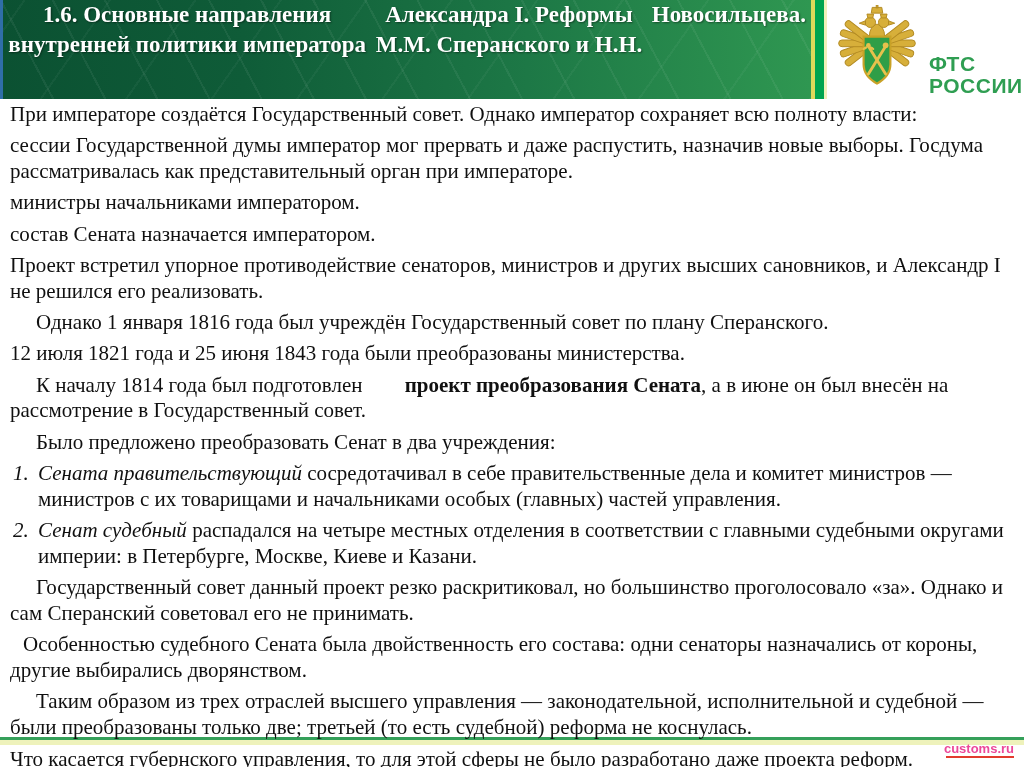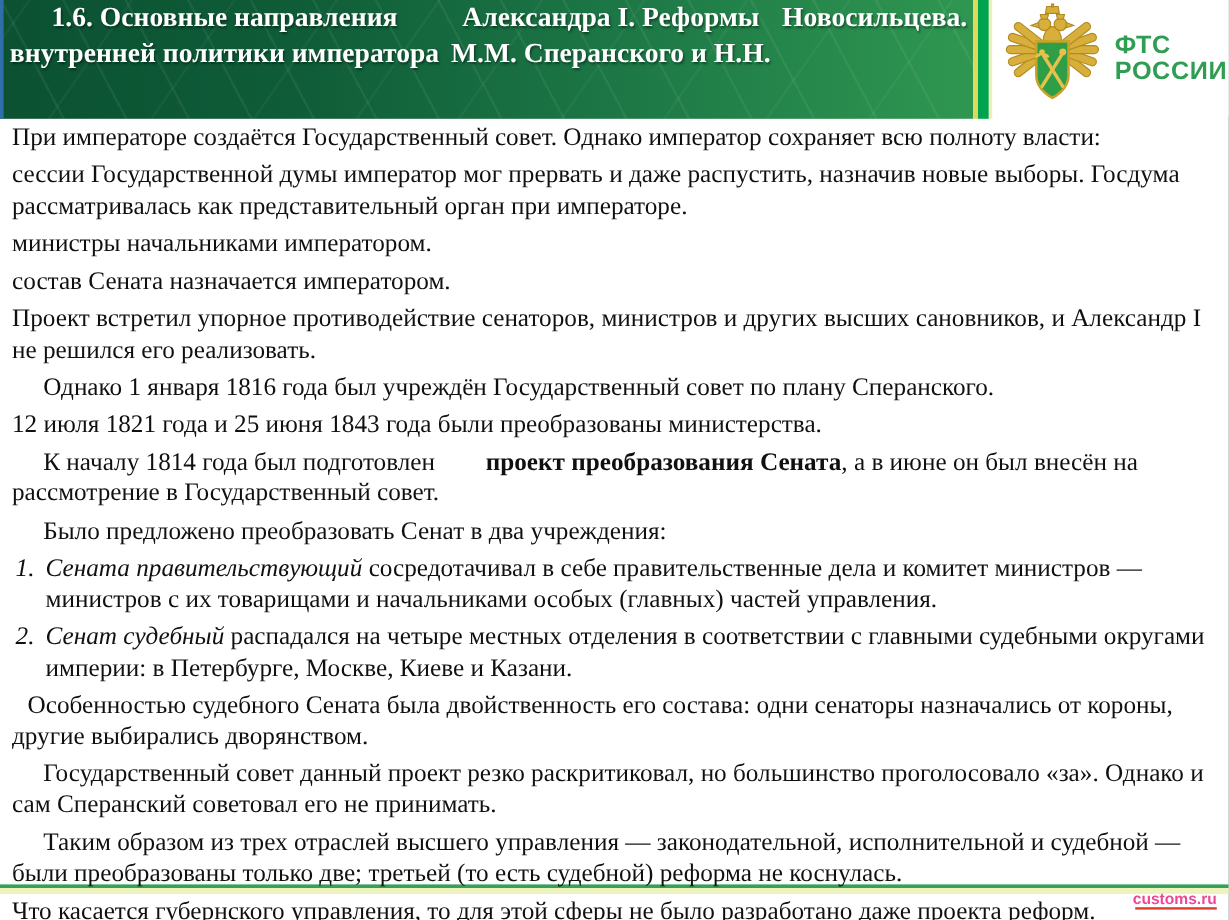--- a/index.html
+++ b/index.html
@@ -27,21 +27,21 @@
   .title-box {
     position:absolute; left:8px; top:0; width:798px; height:99px; z-index:1;
     display:flex; flex-direction:row; justify-content:center;
     text-align:center; color:#ffffff; font-weight:bold;
     font-size:23px; line-height:30px;
     text-shadow:1px 1px 2px rgba(0,0,0,0.45);
   }
   
   .logo-box {
     position:absolute; left:827px; top:0; width:197px; height:97px;
-    background:#ffffff; display:flex; align-items:center;
+    background:#ffffff; display:flex; align-items:flex-end;
   }
   .logo-box svg { flex:none; margin-left:4px; }
   .fcs-text {
     margin-left:6px; color:#2f9e52; font-family:"Liberation Sans", sans-serif;
     font-weight:bold; font-size:21px; line-height:22px; letter-spacing:0.5px;
   }
   
   .footer-rule { position:absolute; left:0; top:737px; width:1024px; height:3px; background:#35a05a; z-index:1; }
   .footer-glow { position:absolute; left:0; top:740px; width:1024px; height:5px; background:#eef2bb; z-index:1; }
   .watermark {
@@ -146,22 +146,22 @@
     <p class="para indent"><span>К началу 1814 года был подготовлен </span><span class="r-bold">проект преобразования Сената</span><span>, а в июне он был внесён на рассмотрение в Государственный совет.</span></p>
     <p class="para indent"><span>Было предложено преобразовать Сенат в два учреждения:</span></p>
     <div class="list-para">
       <span class="list-marker">1.</span>
       <span class="list-body"><span class="r-italic">Сената правительствующий</span><span> сосредотачивал в себе правительственные дела и комитет министров — министров с их товарищами и начальниками особых (главных) частей управления.</span></span>
     </div>
     <div class="list-para">
       <span class="list-marker">2.</span>
       <span class="list-body"><span class="r-italic">Сенат судебный</span><span> распадался на четыре местных отделения в соответствии с главными судебными округами империи: в Петербурге, Москве, Киеве и Казани.</span></span>
     </div>
+    <p class="para indent"><span>Государственный совет данный проект резко раскритиковал, но большинство проголосовало «за». Однако и сам Сперанский советовал его не принимать.</span></p>
     <p class="para indent-sm"><span>Особенностью судебного Сената была двойственность его состава: одни сенаторы назначались от короны, другие выбирались дворянством.</span></p>
-    <p class="para indent"><span>Государственный совет данный проект резко раскритиковал, но большинство проголосовало «за». Однако и сам Сперанский советовал его не принимать.</span></p>
     <p class="para indent"><span>Таким образом из трех отраслей высшего управления — законодательной, исполнительной и судебной — были преобразованы только две; третьей (то есть судебной) реформа не коснулась.</span></p>
     <p class="para"><span>Что касается губернского управления, то для этой сферы не было разработано даже проекта реформ.</span></p>
   </div>
 
   <div class="watermark">
     <span>customs.ru</span>
     <span class="redline"></span>
   </div>
 
 </div>

